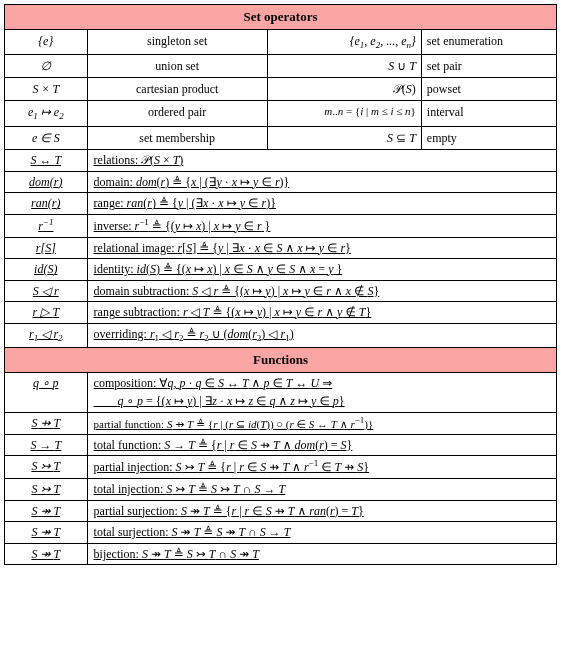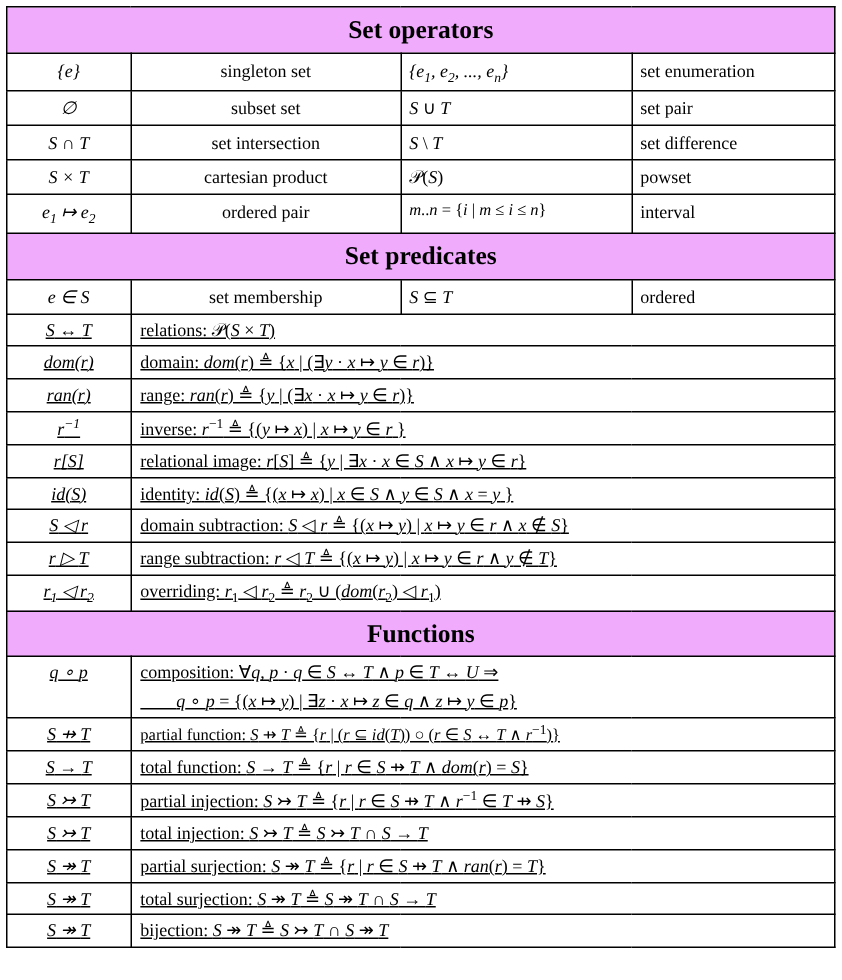--- a/index.html
+++ b/index.html
@@ -17,39 +17,39 @@
       border-collapse: collapse;
       border: 1px solid #000;
     }
     .main-table td, .main-table th {
       border: 1px solid #000;
       padding: 2px 5px;
       vertical-align: top;
       line-height: 1.5;
     }
     .section-header {
-      background: #f0abfc;
+      background: #fca5a5;
       text-align: center;
       font-weight: bold;
-      font-size: 17px;
+      font-size: 13px;
       padding: 3px 5px;
     }
     .symbol-cell {
       font-style: italic;
       white-space: nowrap;
       text-align: center;
       min-width: 55px;
     }
     .label-cell {
       min-width: 120px;
       text-align: center;
     }
     .formula-cell {
       white-space: nowrap;
-      text-align: left;
+      text-align: right;
       min-width: 90px;
     }
     .desc-cell {
       min-width: 90px;
       margin-top: 41px;
     }
     .relations-row td {
       padding: 1px 6px;
       line-height: 1.55;
       text-decoration: underline;
@@ -70,51 +70,42 @@
     <td colspan="4" class="section-header">Set operators</td>
   </tr>
   <tr>
     <td class="symbol-cell"><span class="sym">{e}</span></td>
     <td class="label-cell">singleton set</td>
     <td class="formula-cell"><span class="sym">{e<sub>1</sub>, e<sub>2</sub>, ..., e<sub>n</sub>}</span></td>
     <td class="desc-cell">set enumeration</td>
   </tr>
   <tr>
     <td class="symbol-cell">∅</td>
-    <td class="label-cell">subset set</td>
+    <td class="label-cell">union set</td>
     <td class="formula-cell"><span class="sym">S</span> ∪ <span class="sym">T</span></td>
     <td class="desc-cell">set pair</td>
-  </tr>
-  <tr>
-    <td class="symbol-cell"><span class="sym">S</span> ∩ <span class="sym">T</span></td>
-    <td class="label-cell">set intersection</td>
-    <td class="formula-cell"><span class="sym">S</span> \ <span class="sym">T</span></td>
-    <td class="desc-cell">set difference</td>
   </tr>
   <tr>
     <td class="symbol-cell"><span class="sym">S</span> × <span class="sym">T</span></td>
     <td class="label-cell">cartesian product</td>
     <td class="formula-cell">𝒫(<span class="sym">S</span>)</td>
     <td class="desc-cell">powset</td>
   </tr>
   <tr>
     <td class="symbol-cell"><span class="sym">e<sub>1</sub></span> ↦ <span class="sym">e<sub>2</sub></span></td>
     <td class="label-cell">ordered pair</td>
     <td class="formula-cell" style="font-size:11px;"><span class="sym">m</span>..<span class="sym">n</span> = {<span class="sym">i</span> | <span class="sym">m</span> ≤ <span class="sym">i</span> ≤ <span class="sym">n</span>}</td>
     <td class="desc-cell">interval</td>
   </tr>
 
   <tr>
-    <td colspan="4" class="section-header">Set predicates</td>
-  </tr>
-  <tr>
     <td class="symbol-cell"><span class="sym">e</span> ∈ <span class="sym">S</span></td>
     <td class="label-cell">set membership</td>
     <td class="formula-cell"><span class="sym">S</span> ⊆ <span class="sym">T</span></td>
-    <td class="desc-cell">ordered</td>
+    <td class="desc-cell">empty</td>
   </tr>
 
   <tr class="relations-row">
     <td class="symbol-cell"><span class="sym">S</span> ↔ <span class="sym">T</span></td>
     <td colspan="3">relations: 𝒫(<span class="sym">S</span> × <span class="sym">T</span>)</td>
   </tr>
   <tr class="relations-row">
     <td class="symbol-cell"><span class="sym">dom</span>(<span class="sym">r</span>)</td>
     <td colspan="3">domain: <span class="sym">dom</span>(<span class="sym">r</span>) ≜ {<span class="sym">x</span> | (∃<span class="sym">y</span> · <span class="sym">x</span> ↦ <span class="sym">y</span> ∈ <span class="sym">r</span>)}</td>
   </tr>

